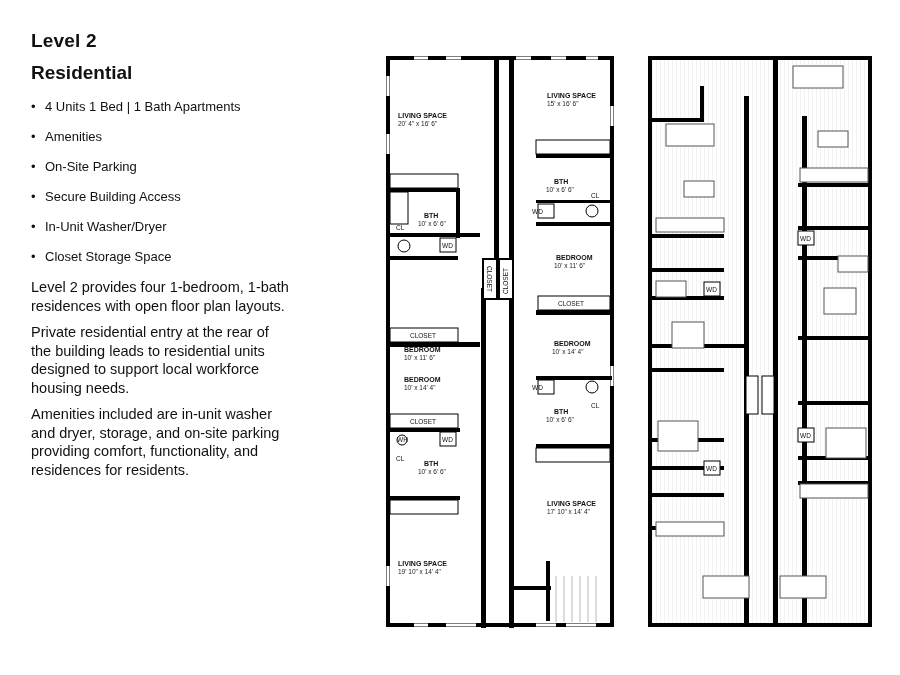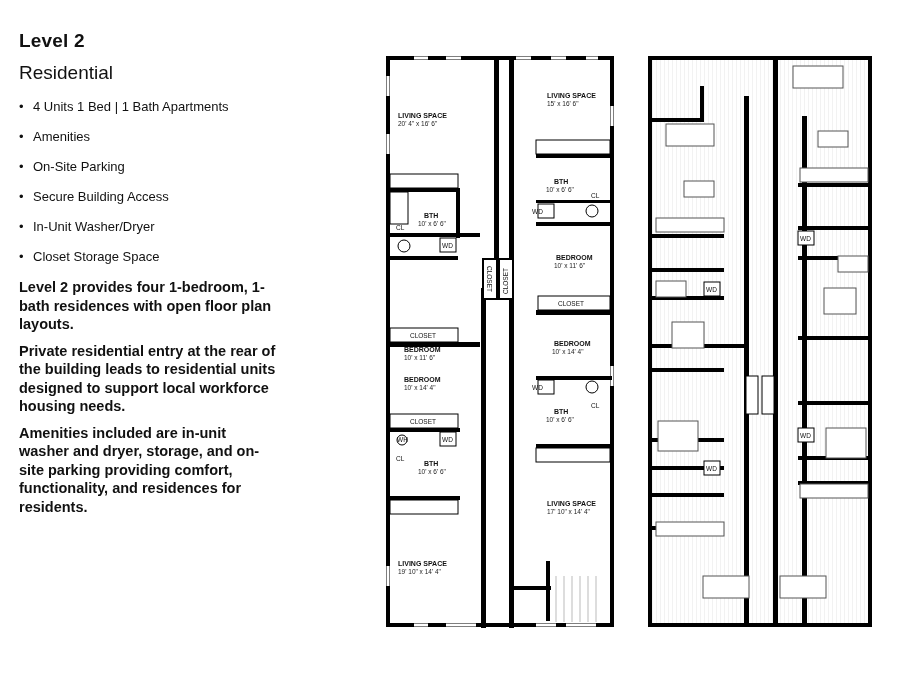--- a/index.html
+++ b/index.html
@@ -1,23 +1,23 @@
 <!DOCTYPE html>
 <html><head>
 <meta charset="utf-8">
 <style>
   * { box-sizing: border-box; margin: 0; padding: 0; }
   body { width: 900px; height: 675px; background: #ffffff; position: relative; overflow: hidden; font-family: "Liberation Sans", sans-serif; color: #111; }
-  .left { position: absolute; left: 19px; top: 30px; width: 260px; }
+  .left { position: absolute; left: 31px; top: 30px; width: 260px; }
   .level-title { font-size: 19px; font-weight: bold; margin-bottom: 10px; letter-spacing: 0.2px; }
-  .section-title { font-size: 19px; font-weight: normal; margin-bottom: 8px; }
+  .section-title { font-size: 19px; font-weight: bold; margin-bottom: 8px; }
   ul.features { list-style: none; }
   ul.features li { font-size: 13px; line-height: 30px; position: relative; padding-left: 14px; }
   ul.features li::before { content: "•"; position: absolute; left: 0; top: 0; }
-  .para { font-size: 14.5px; line-height: 18.5px; margin-top: 8px; margin-bottom: 8px; font-weight: bold; }
+  .para { font-size: 14.5px; line-height: 18.5px; margin-top: 8px; margin-bottom: 8px; }
   .para:first-of-type { margin-top: 6px; }
   .plan { position: absolute; }
   .plan svg { display: block; }
   .lbl { font-family: "Liberation Sans", sans-serif; font-weight: bold; font-size: 7px; fill: #111; }
   .dim { font-family: "Liberation Sans", sans-serif; font-size: 6.5px; fill: #222; }
   .tiny { font-family: "Liberation Sans", sans-serif; font-size: 6.5px; fill: #111; }
 </style>
 </head>
 <body>
 

